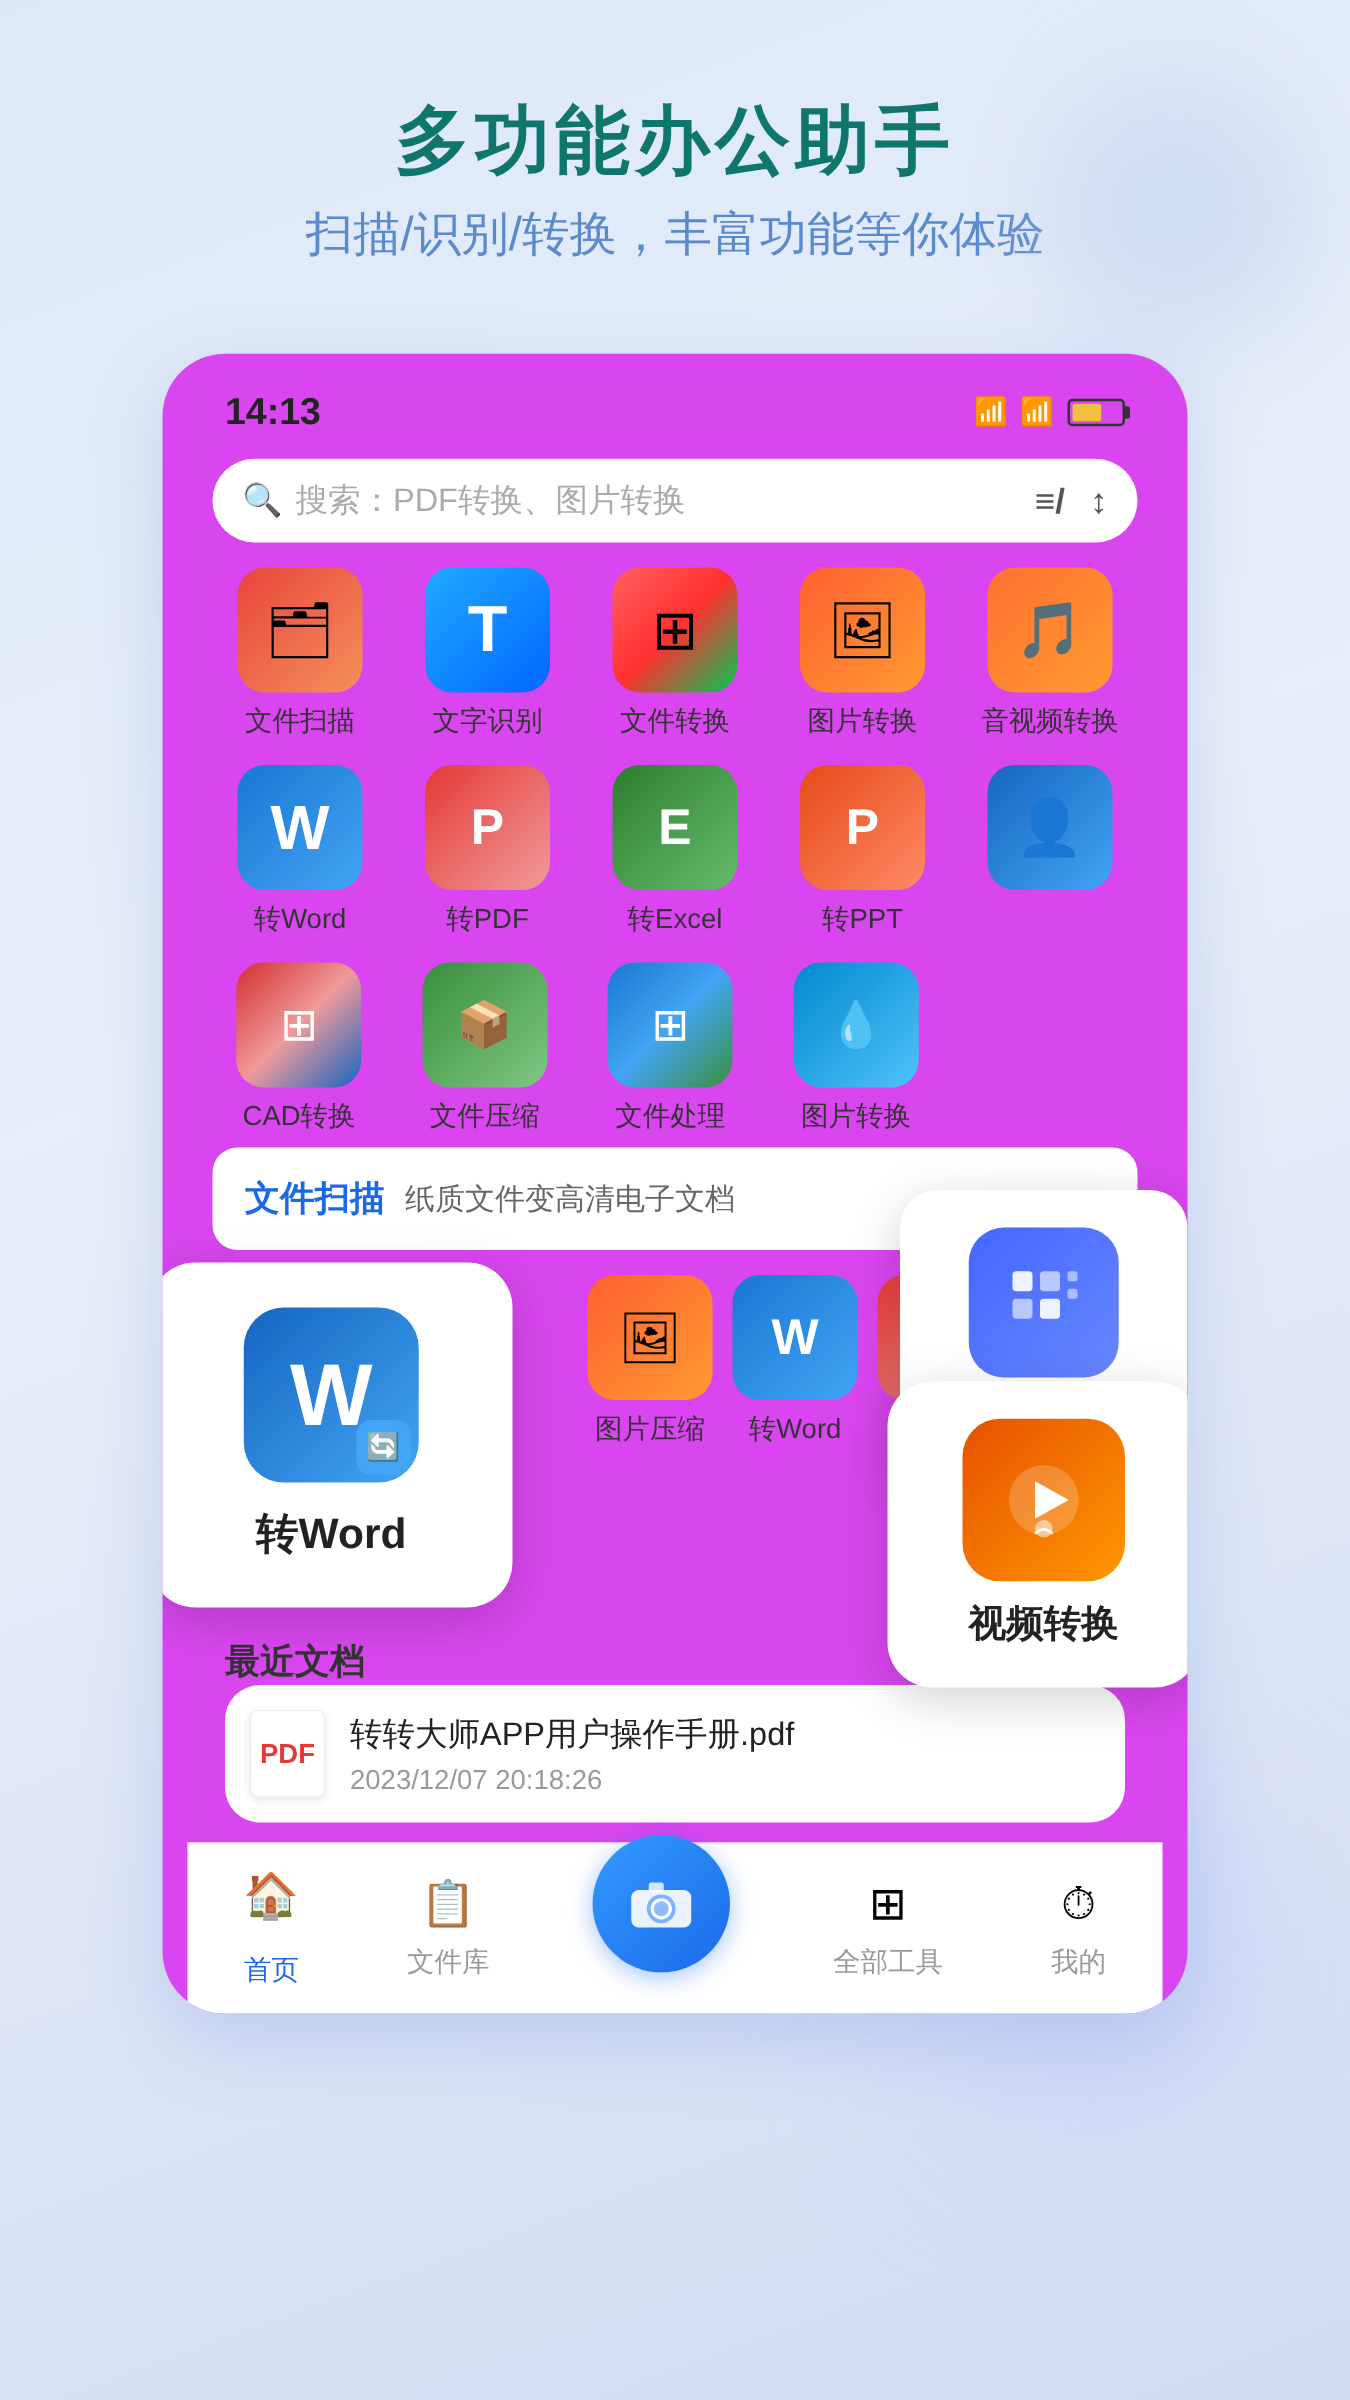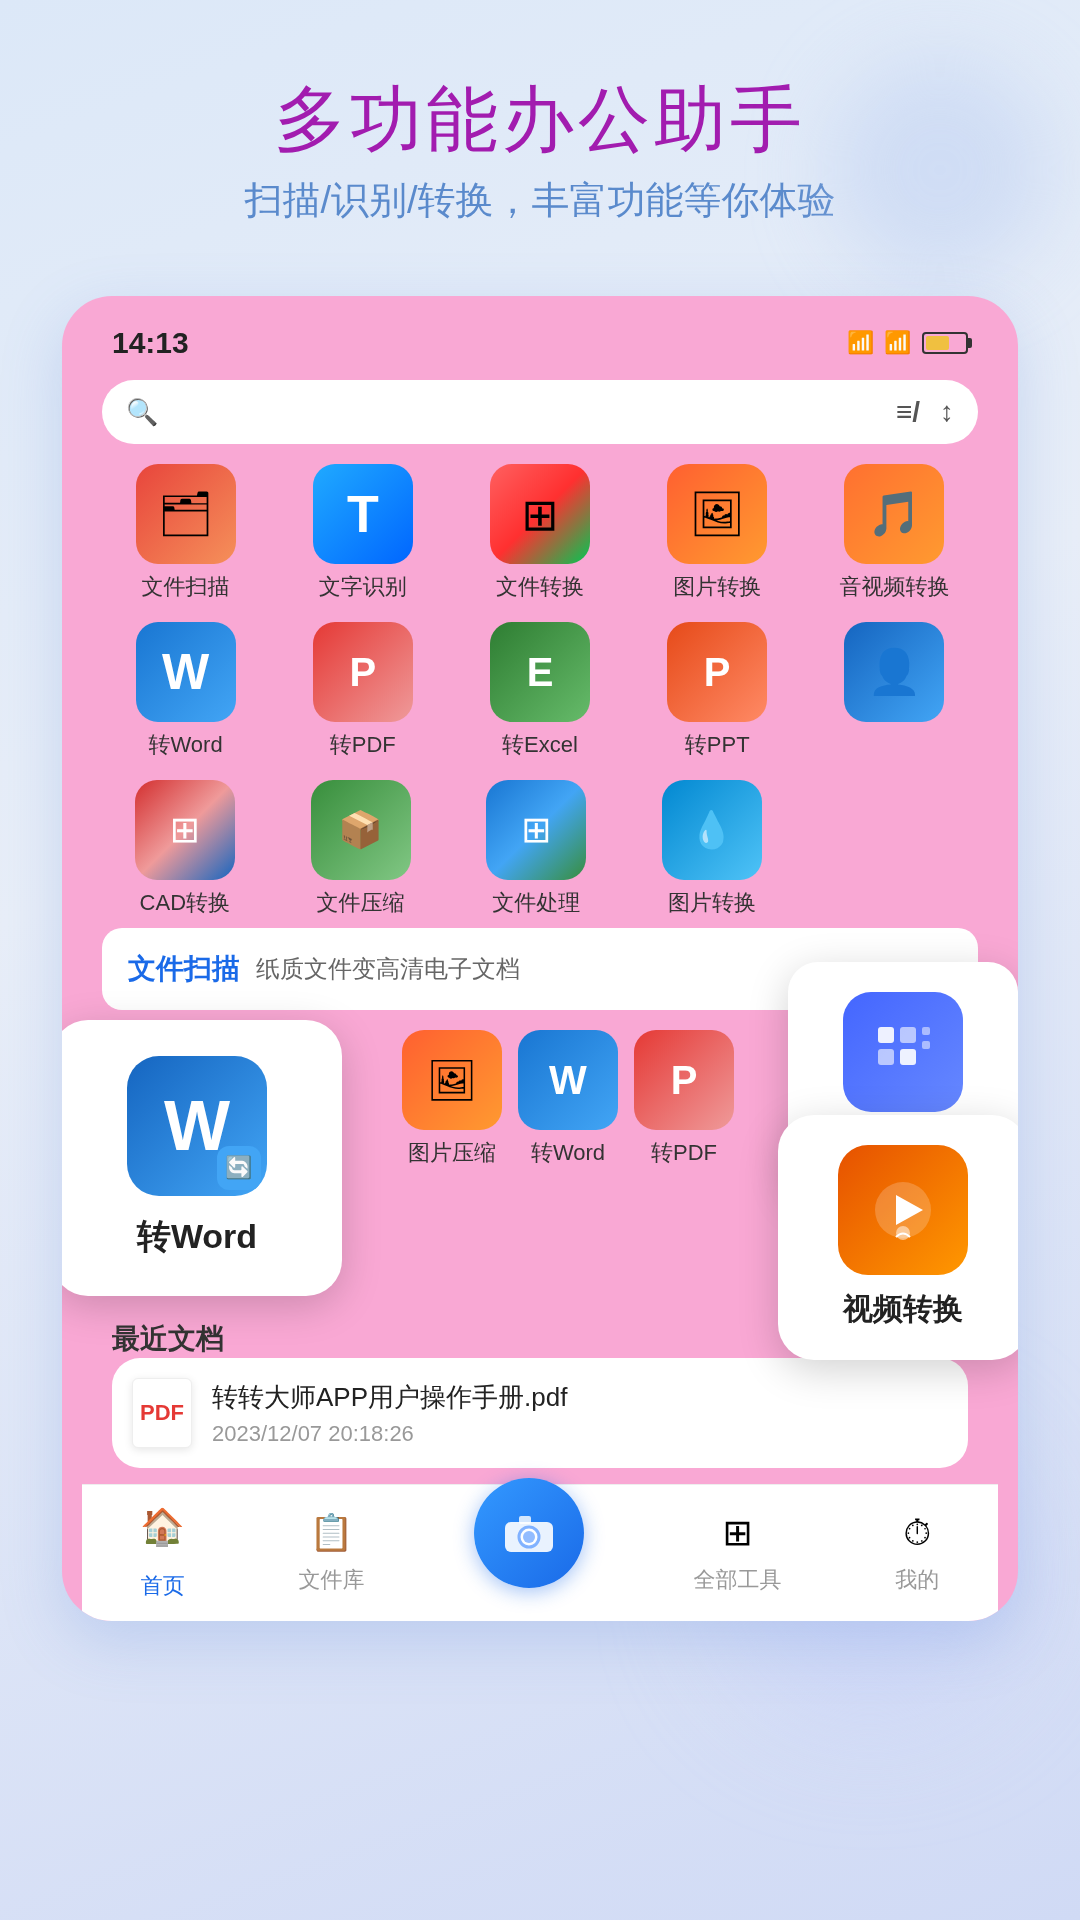--- a/index.html
+++ b/index.html
@@ -12,39 +12,39 @@
       position: relative;
       overflow-x: hidden;
     }
 
     
     .hero {
       padding: 80px 60px 40px;
       text-align: center;
     }
     .hero-title {
-      font-size: 72px;
-      font-weight: 400;
-      color: #a21caf;
+      font-size: 60px;
+      font-weight: 700;
+      color: #0f766e;
       line-height: 1.1;
       letter-spacing: 4px;
     }
     .hero-subtitle {
       font-size: 38px;
       color: #5a8acc;
       margin-top: 16px;
       font-weight: 400;
     }
 
     
     .phone-mockup {
       position: relative;
       margin: 30px auto 0;
-      width: 956px;
-      background: #f9a8d4;
+      width: 820px;
+      background: #d946ef;
       border-radius: 50px;
       padding: 20px 20px 0;
       box-shadow: 0 20px 60px rgba(100,140,220,0.25);
       overflow: hidden;
     }
 
     
     .status-bar {
       display: flex;
       justify-content: space-between;
@@ -464,20 +464,21 @@
       <span class="wifi-icon">📶</span>
       <div class="battery-box">
         <div class="battery-fill"></div>
       </div>
     </div>
   </div>
 
   <div class="search-bar">
     <div class="search-left">
       <span>🔍</span>
+      <span>搜索：PDF转换、图片转换</span>
     </div>
     <div class="search-right">
       <span class="search-icon-btn">≡/</span>
       <span class="search-icon-btn">↕</span>
     </div>
   </div>
 
   <div class="tools-grid">
     <div class="tool-item">
       <div class="tool-icon-wrap icon-scan">🗂</div>

